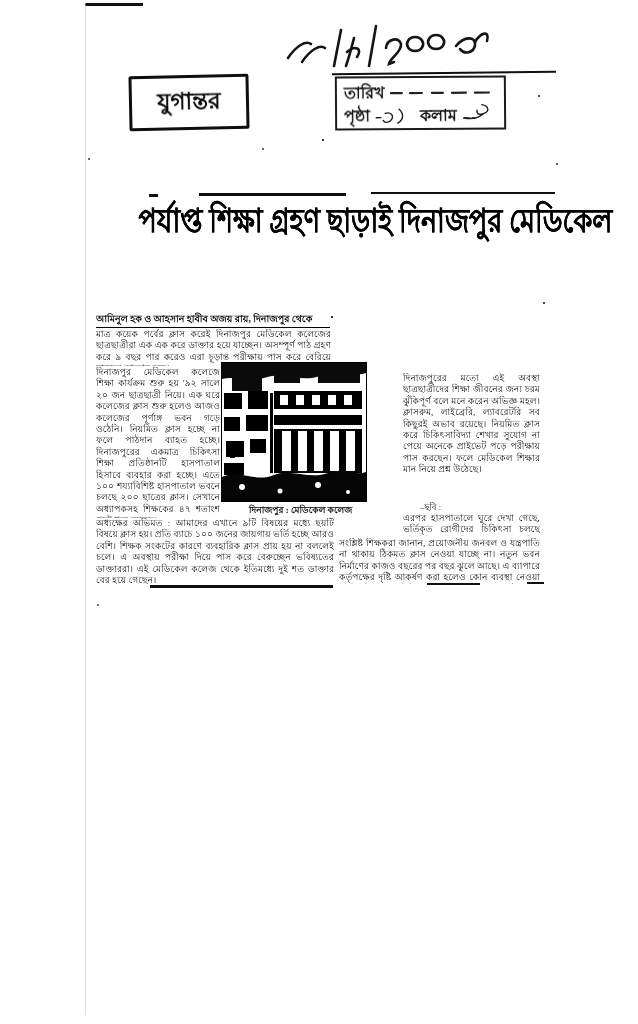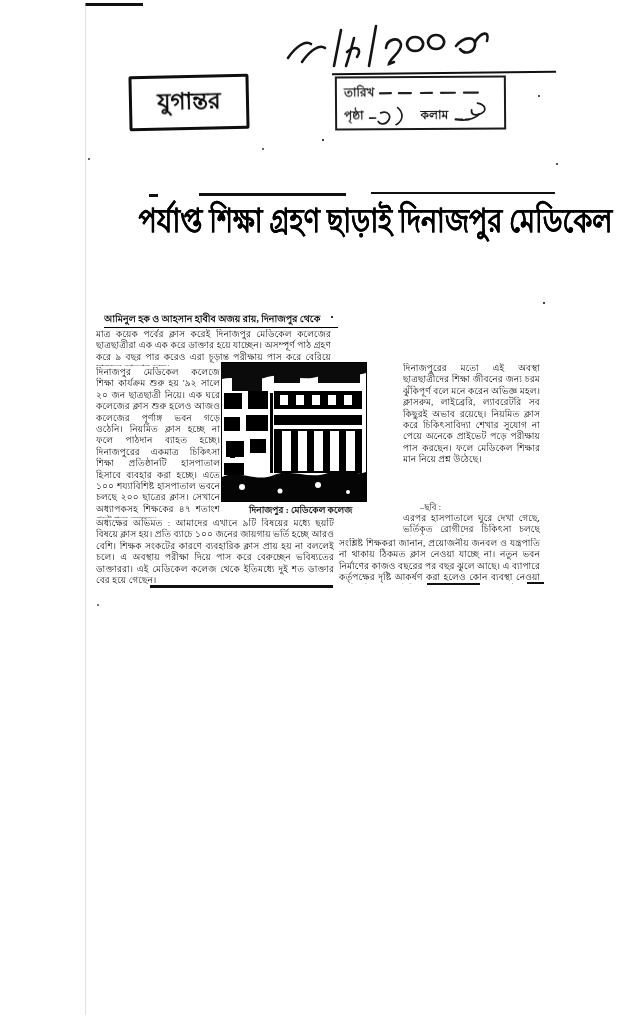--- a/index.html
+++ b/index.html
@@ -16,37 +16,37 @@
     color:#0b0b0b;overflow:hidden;letter-spacing:.15px;
     filter:blur(.22px);word-break:break-word;
   }
   .nowrap{white-space:nowrap;display:inline-block;}
   .headline{
     position:absolute;left:86px;top:196px;width:474px;text-align:left;
     font-weight:700;color:#000;text-shadow:0 0 .6px #000;
   }
   .headline .hline{height:50px;line-height:50px;font-size:33px;overflow:visible;}
   .dateline{
-    position:absolute;left:104px;top:312px;width:234px;height:15px;
+    position:absolute;left:96px;top:312px;width:234px;height:15px;
     font-size:9.5px;font-weight:700;border-bottom:1.2px solid #000;
     overflow:hidden;filter:blur(.18px);
   }
   .stampbox{
     position:absolute;left:129px;top:75px;width:114px;height:49px;
     border:3px solid #0e0e0e;border-radius:2px;transform:rotate(-1.2deg);
     display:flex;align-items:center;justify-content:center;overflow:hidden;
   }
   .stampbox .stamptext{font-size:23px;font-weight:800;color:#0a0a0a;filter:blur(.25px);}
   .regbox{
     position:absolute;left:335px;top:76px;width:171px;height:54px;
     border:2px solid #1b1b1b;box-sizing:border-box;padding:5px 6px 3px 7px;
     transform:rotate(-.4deg);
   }
   .regrow{display:flex;align-items:center;gap:4px;height:20px;}
-  .reglabel{font-size:12px;font-weight:700;color:#111;filter:blur(.2px);white-space:nowrap;}
+  .reglabel{font-size:16px;font-weight:700;color:#111;filter:blur(.2px);white-space:nowrap;}
   .caption{
     position:absolute;font-size:9px;font-weight:700;color:#0a0a0a;
     overflow:hidden;white-space:nowrap;filter:blur(.2px);padding-left:27px;
   }
   .photo{
     position:absolute;left:222px;top:363px;width:144px;height:138px;
     background:#fff;outline:1px solid #000;
   }
   .specks{position:absolute;left:0;top:0;width:2px;height:2px;background:transparent;
     box-shadow:322px 139px 0 0 #3a3a3a,556px 163px 0 0 #555,
@@ -175,19 +175,19 @@
   <div class="caption" style="left:222px;top:503px;width:150px;height:12px;">
     <span class="nowrap">দিনাজপুর : মেডিকেল কলেজ</span>
   </div>
   <div class="caption" style="left:393px;top:501px;width:52px;height:11px;font-weight:400;font-size:8.5px;">
     <span class="nowrap">–ছবি :</span>
   </div>
 
   <div class="bt" style="left:96px;top:518px;width:238px;height:66px;">অধ্যক্ষের অভিমত : আমাদের এখানে ৯টি বিষয়ের মধ্যে ছয়টি বিষয়ে ক্লাস হয়। প্রতি ব্যাচে ১০০ জনের জায়গায় ভর্তি হচ্ছে আরও বেশি। শিক্ষক সংকটের কারণে ব্যবহারিক ক্লাস প্রায় হয় না বললেই চলে। এ অবস্থায় পরীক্ষা দিয়ে পাস করে বেরুচ্ছেন ভবিষ্যতের ডাক্তাররা। এই মেডিকেল কলেজ থেকে ইতিমধ্যে দুই শত ডাক্তার বের হয়ে গেছেন।</div>
   <div class="rule" style="left:150px;top:585px;width:183px;height:2.5px;"></div>
 
-  <div class="bt" style="left:403px;top:363px;width:137px;height:137px;">দিনাজপুরের মতো এই অবস্থা ছাত্রছাত্রীদের শিক্ষা জীবনের জন্য চরম ঝুঁকিপূর্ণ বলে মনে করেন অভিজ্ঞ মহল। ক্লাসরুম, লাইব্রেরি, ল্যাবরেটরি সব কিছুরই অভাব রয়েছে। নিয়মিত ক্লাস করে চিকিৎসাবিদ্যা শেখার সুযোগ না পেয়ে অনেকে প্রাইভেট পড়ে পরীক্ষায় পাস করছেন। ফলে মেডিকেল শিক্ষার মান নিয়ে প্রশ্ন উঠেছে।</div>
+  <div class="bt" style="left:403px;top:373px;width:137px;height:137px;">দিনাজপুরের মতো এই অবস্থা ছাত্রছাত্রীদের শিক্ষা জীবনের জন্য চরম ঝুঁকিপূর্ণ বলে মনে করেন অভিজ্ঞ মহল। ক্লাসরুম, লাইব্রেরি, ল্যাবরেটরি সব কিছুরই অভাব রয়েছে। নিয়মিত ক্লাস করে চিকিৎসাবিদ্যা শেখার সুযোগ না পেয়ে অনেকে প্রাইভেট পড়ে পরীক্ষায় পাস করছেন। ফলে মেডিকেল শিক্ষার মান নিয়ে প্রশ্ন উঠেছে।</div>
   <div class="bt" style="left:403px;top:513px;width:137px;height:23px;">এরপর হাসপাতালে ঘুরে দেখা গেছে, ভর্তিকৃত রোগীদের চিকিৎসা চলছে ইন্টার্নি ডাক্তার দিয়ে। অথচ তদারকির কেউ নেই।</div>
   <div class="bt" style="left:339px;top:538px;width:201px;height:46px;">সংশ্লিষ্ট শিক্ষকরা জানান, প্রয়োজনীয় জনবল ও যন্ত্রপাতি না থাকায় ঠিকমত ক্লাস নেওয়া যাচ্ছে না। নতুন ভবন নির্মাণের কাজও বছরের পর বছর ঝুলে আছে। এ ব্যাপারে কর্তৃপক্ষের দৃষ্টি আকর্ষণ করা হলেও কোন ব্যবস্থা নেওয়া হয়নি। কিন্তু এ কর্মসূচিতে ভর্তি হতে পারছে না কেউ।</div>
   <div class="rule" style="left:427px;top:583px;width:53px;height:2px;"></div>
   <div class="rule" style="left:527px;top:582px;width:17px;height:2px;"></div>
 
 </div>
 
 </body></html>

